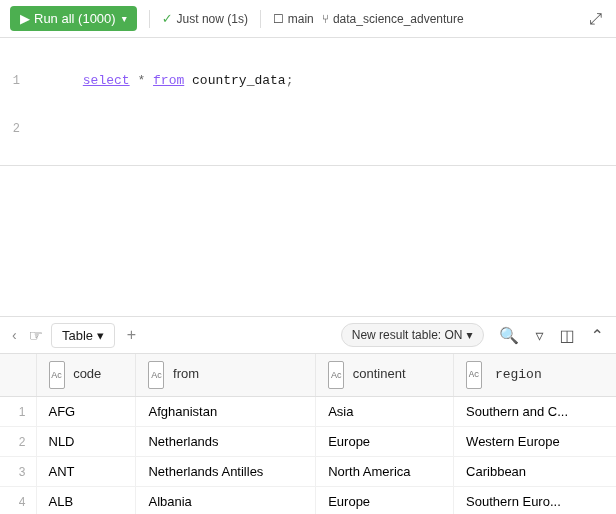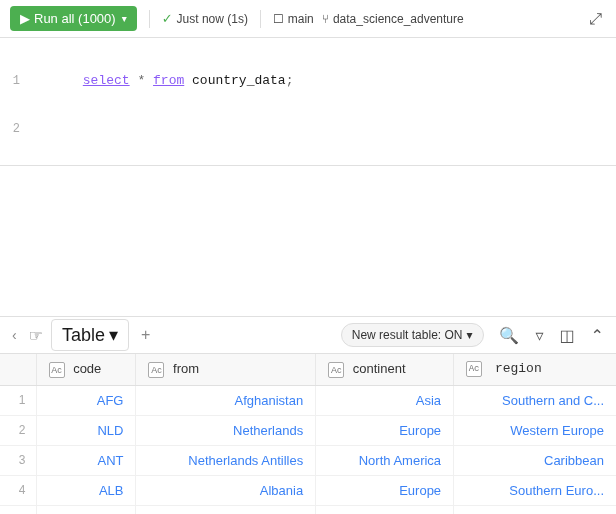--- a/index.html
+++ b/index.html
@@ -142,21 +142,21 @@
     }
 
     .tab-active {
       display: flex;
       align-items: center;
       gap: 4px;
       background: #fff;
       border: 1px solid #ddd;
       border-radius: 4px;
       padding: 4px 10px;
-      font-size: 18px;
+      font-size: 13px;
       font-weight: 500;
       color: #1a1a1a;
       cursor: pointer;
     }
 
     .tab-add {
       color: #888;
       font-size: 16px;
       cursor: pointer;
       padding: 4px 8px;
@@ -218,41 +218,40 @@
     thead th:last-child {
       border-right: none;
       font-family: Liberation Mono, monospace;
     }
 
     .col-type-icon {
       display: inline-flex;
       align-items: center;
       justify-content: center;
       width: 16px;
-      height: 16px;
+      height: 28px;
       border: 1px solid #aaa;
       border-radius: 2px;
       font-size: 9px;
       color: #777;
       margin-right: 5px;
       font-weight: 400;
       background: #fff;
       vertical-align: middle;
     }
 
     tbody tr {
       border-bottom: 1px solid #f0f0f0;
     }
 
     tbody td {
       padding: 7px 12px;
-      color: #3b82f6;
+      color: #000000;
       border-right: 1px solid #f0f0f0;
       white-space: nowrap;
-      text-align: right;
     }
 
     tbody td:last-child {
       border-right: none;
     }
 
     .row-num {
       color: #aaa;
       font-size: 12px;
       text-align: right;

